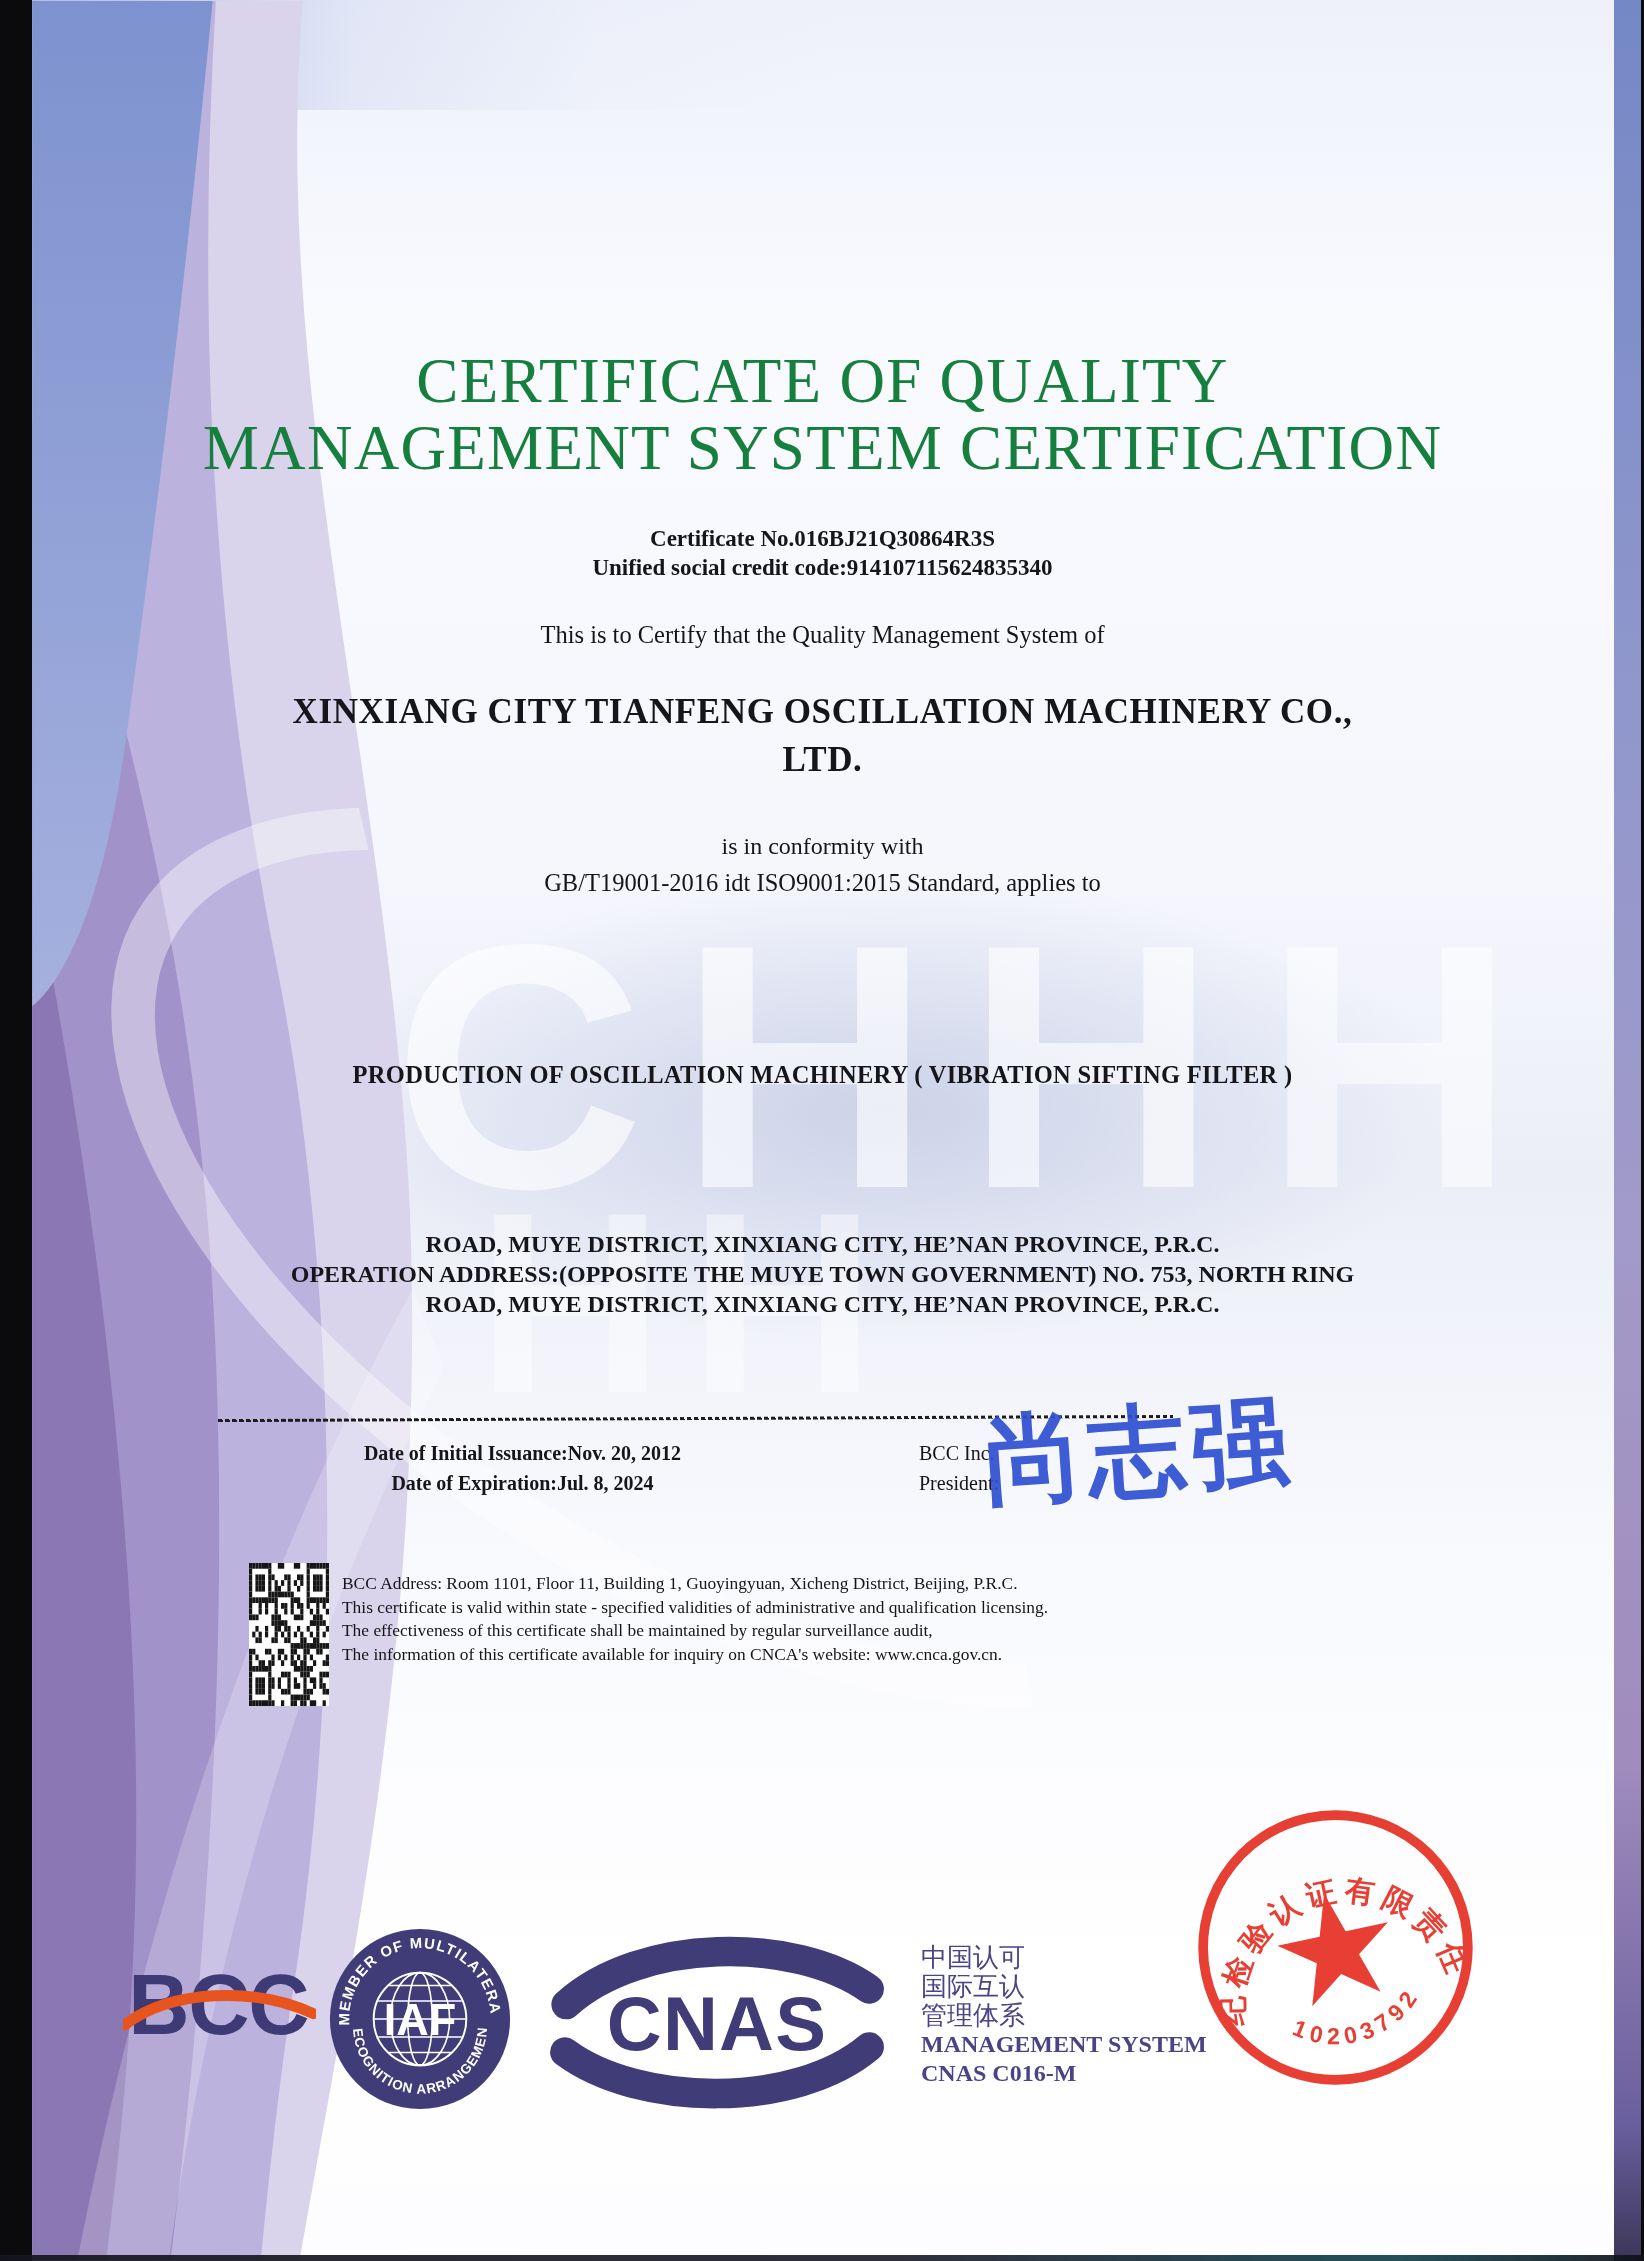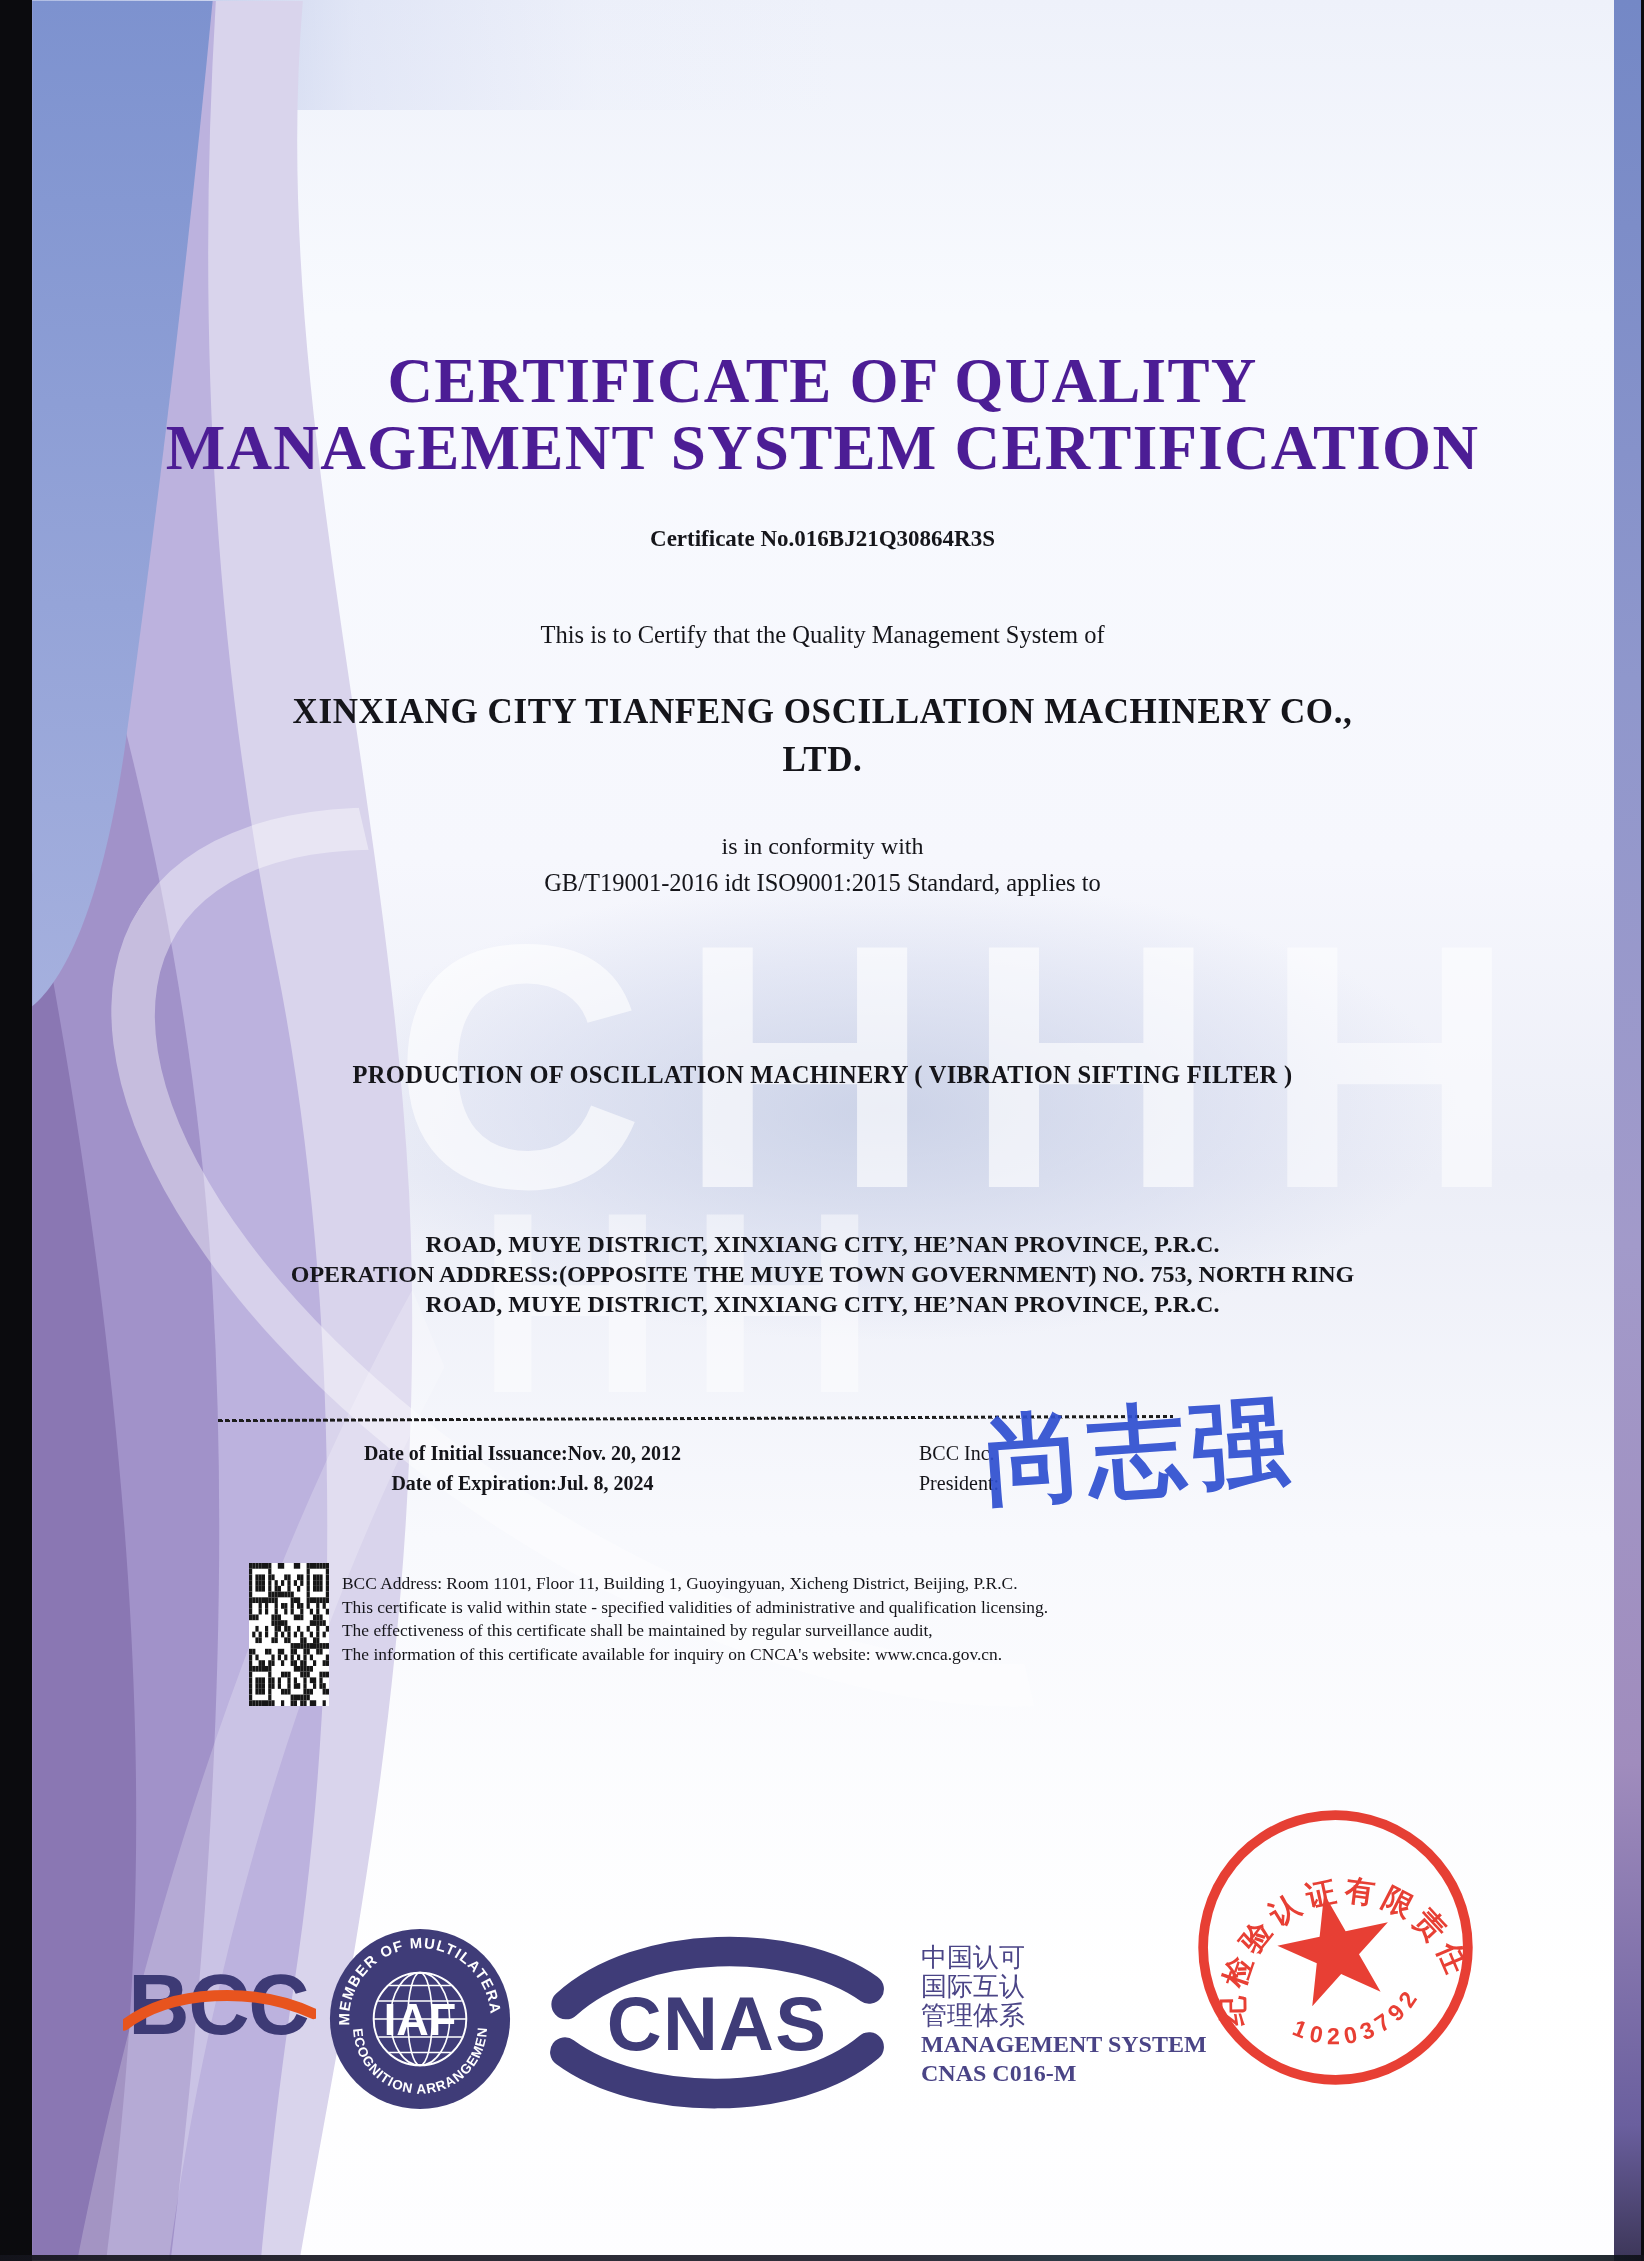--- a/index.html
+++ b/index.html
@@ -23,21 +23,21 @@
     background:radial-gradient(closest-side,rgba(170,182,215,.50),rgba(196,204,231,.32) 62%,transparent 100%);}
   .swirls{left:0;top:0;z-index:2;}
   
   .wm{z-index:2;color:rgba(255,255,255,.62);font-family:"Liberation Sans","DejaVu Sans",sans-serif;font-weight:bold;pointer-events:none;}
   .wm1{left:393px;top:893px;font-size:348px;letter-spacing:35px;line-height:348px;}
   .wm2{left:1264px;top:893px;font-size:348px;line-height:348px;color:rgba(255,255,255,.5);}
   .wm3{left:477px;top:1174px;font-size:258px;letter-spacing:26px;line-height:258px;color:rgba(255,255,255,.45);}
   .wm-arc{left:39px;top:922px;width:1225px;height:580px;border:45px solid rgba(255,255,255,.40);
     border-radius:50%;border-top-color:transparent;border-right-color:transparent;transform:rotate(32deg);z-index:2;}
   
-  .title{top:348px;font-size:63px;line-height:67px;font-weight:bold;letter-spacing:1.3px;color:#4c1d95;z-index:3;
+  .title{top:348px;font-size:63px;line-height:67px;font-weight:normal;letter-spacing:1.3px;color:#15803d;z-index:3;
     text-shadow:0.6px 0 0 rgba(180,20,90,.10);}
   .certnums{top:524px;font-size:23px;line-height:29px;font-weight:bold;z-index:3;}
   .intro{top:621px;font-size:24.5px;z-index:3;}
   .company{top:688px;font-size:35px;line-height:48px;font-weight:bold;letter-spacing:0.6px;z-index:3;}
   .conf1{top:833px;font-size:24px;z-index:3;}
   .conf2{top:869px;font-size:24.5px;z-index:3;}
   .scope{top:1061px;font-size:24.5px;font-weight:bold;letter-spacing:0.3px;z-index:3;}
   .addresses{top:1229px;font-size:24px;line-height:30px;font-weight:bold;z-index:3;}
   .dashrule{left:218px;top:1417px;width:955px;height:3.2px;z-index:3;transform:rotate(-.25deg);
     background:repeating-linear-gradient(90deg,#1c1c1c 0 4.5px,transparent 4.5px 7px);}
@@ -87,20 +87,21 @@
 <div class="abs wm wm3">HH</div>
 <div class="abs wm-arc"></div>
 
 <div class="abs ctr title">
   <div>CERTIFICATE OF QUALITY</div>
   <div>MANAGEMENT SYSTEM CERTIFICATION</div>
 </div>
 
 <div class="abs ctr certnums">
   <div>Certificate No.016BJ21Q30864R3S</div>
+  <div>Unified social credit code:914107115624835340</div>
 </div>
 
 <div class="abs ctr intro">This is to Certify that the Quality Management System of</div>
 
 <div class="abs ctr company">
   <div>XINXIANG CITY TIANFENG OSCILLATION MACHINERY CO.,</div>
   <div>LTD.</div>
 </div>
 
 <div class="abs ctr conf1">is in conformity with</div>

